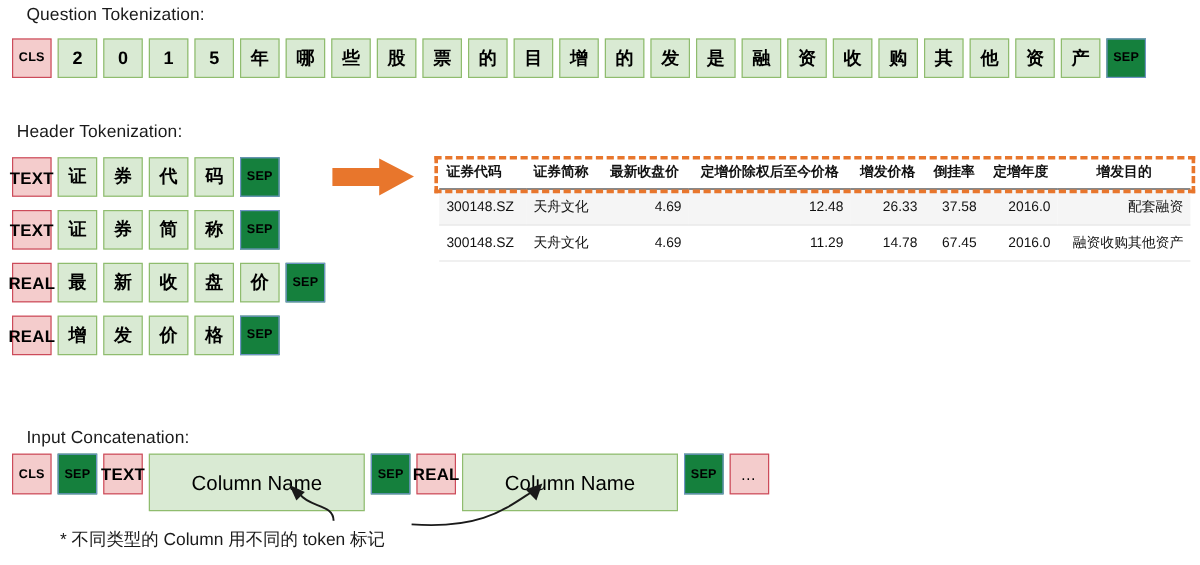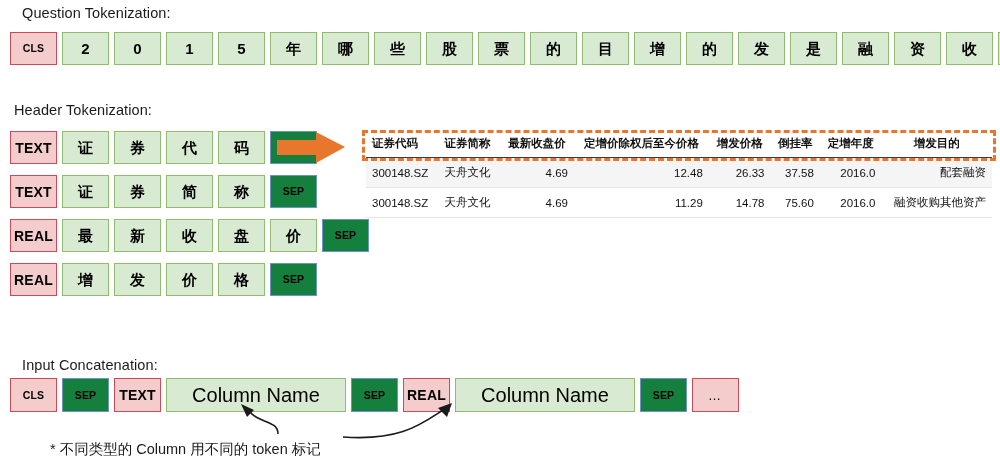--- a/index.html
+++ b/index.html
@@ -24,21 +24,21 @@
   }
   
   .row {
     position: absolute;
     display: flex;
     align-items: flex-start;
   }
   .tok {
     box-sizing: border-box;
     height: 33px;
-    width: 47px;
+    width: 33px;
     margin-right: 5px;
     display: flex;
     align-items: center;
     justify-content: center;
     font-size: 15px;
     font-weight: bold;
     line-height: 1;
     border-width: 1.3px;
     border-style: solid;
   }
@@ -66,22 +66,22 @@
     font-size: 14px;
   }
   .tok.wide-q {
     width: 355px;
     height: 34px;
     font-size: 17px;
     font-weight: normal;
   }
   .tok.wide-c {
     width: 180px;
-    height: 34px;
-    font-size: 20px;
+    height: 48px;
+    font-size: 17px;
     font-weight: normal;
   }
   .tok.h34 { height: 34px; }
   .tok.dots {
     font-size: 13px;
     font-weight: normal;
     letter-spacing: 2px;
   }
   
   #data-table {
@@ -235,21 +235,21 @@
           <td>37.58</td>
           <td>2016.0</td>
           <td>配套融资</td>
         </tr>
         <tr>
           <td class="lft">300148.SZ</td>
           <td class="lft">天舟文化</td>
           <td>4.69</td>
           <td>11.29</td>
           <td>14.78</td>
-          <td>75.60</td>
+          <td>67.45</td>
           <td>2016.0</td>
           <td>融资收购其他资产</td>
         </tr>
       </tbody>
   </table>
 </div>
 <div id="header-highlight"></div>
 
 <div class="section-title" style="left:22px; top:357px;">Input Concatenation:</div>
 

